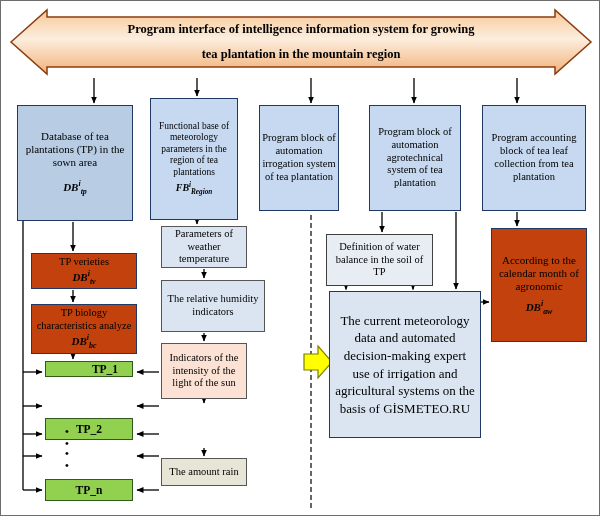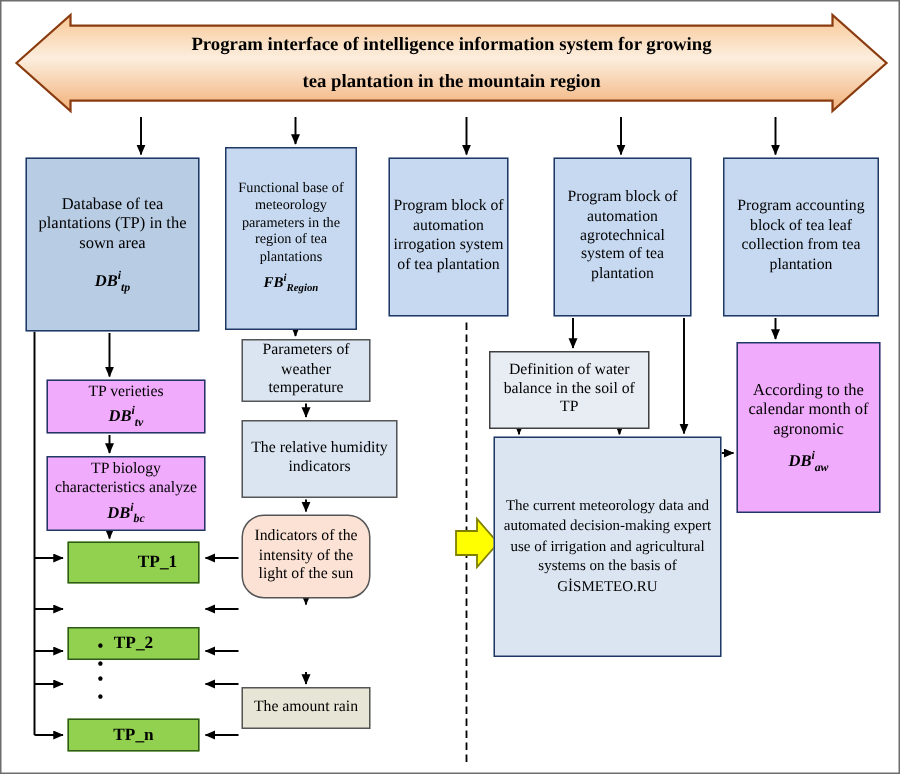--- a/index.html
+++ b/index.html
@@ -10,29 +10,29 @@
   }
   svg.overlay{position:absolute;left:0;top:0;}
   .box{
     position:absolute;box-sizing:border-box;display:flex;flex-direction:column;
     align-items:center;justify-content:center;text-align:center;
     line-height:1.22;padding:2px;color:#000;
   }
   .hdr{border:1.6px solid #1f3864;background:#c6d9f1;font-size:10.5px;}
   .dbfill{background:#b8cce4;font-size:11px;}
   .fb{font-size:9.5px;}
-  .mid{background:#f0abfc;border:1.4px solid #1f3864;font-size:10.5px;}
+  .mid{background:#c2410c;border:1.4px solid #1f3864;font-size:10.5px;}
   .green{background:#92d050;border:1.6px solid #2e5b1a;font-weight:bold;font-size:11.5px;}
   .wx{border:1px solid #555;font-size:10.5px;}
   .wx-blue{background:#dbe5f1;}
-  .wx-peach{background:#fbe2d5;border-radius:15px;}
+  .wx-peach{background:#fbe2d5;}
   .wx-wind{background:#f0f1e6;}
   .wx-rain{background:#e7e5d6;}
   .waterbal{background:#e8edf4;border:1px solid #404040;font-size:10.5px;}
-  .gis{background:#dbe5f1;border:1.3px solid #1f3864;font-size:10px;line-height:1.35;padding:4px;}
+  .gis{background:#dbe5f1;border:1.3px solid #1f3864;font-size:13px;line-height:1.35;padding:4px;}
   .formula{font-style:italic;font-weight:bold;font-size:11px;}
   sup,sub{font-size:0.72em;}
   .fgap{margin-top:9px;display:inline-block;}
   .banner-text{
     position:absolute;left:55px;top:16px;width:490px;height:50px;
     display:flex;flex-direction:column;justify-content:space-around;
     text-align:center;font-weight:bold;font-size:12.5px;
   }
   .dots{position:absolute;font-weight:bold;font-size:11px;letter-spacing:12px;text-align:center;}
 </style>
@@ -125,21 +125,21 @@
   <div class="box mid" style="left:30px;top:252px;width:106px;height:36px;">
     <span>TP verieties</span>
     <span class="formula"><span>DB</span><sup>i</sup><sub>tv</sub></span>
   </div>
 
   <div class="box mid" style="left:30px;top:303px;width:106px;height:50px;">
     <div><span>TP biology characteristics analyze</span>
     <span class="formula"><span>DB</span><sup>i</sup><sub>bc</sub></span></div>
   </div>
 
-  <div class="box green" style="left:44px;top:360px;width:88px;height:28px;padding-left:34px;">
+  <div class="box green" style="left:44px;top:360px;width:88px;height:16px;padding-left:34px;">
     <span>TP_1</span>
   </div>
   <div class="box green" style="left:44px;top:417px;width:88px;height:22px;">
     <span>TP_2</span>
   </div>
   <div class="dots" style="left:50px;top:424px;width:44px;">• •</div>
   <div class="dots" style="left:50px;top:446px;width:44px;">• •</div>
   <div class="box green" style="left:44px;top:478px;width:88px;height:22px;">
     <span>TP_n</span>
   </div>

